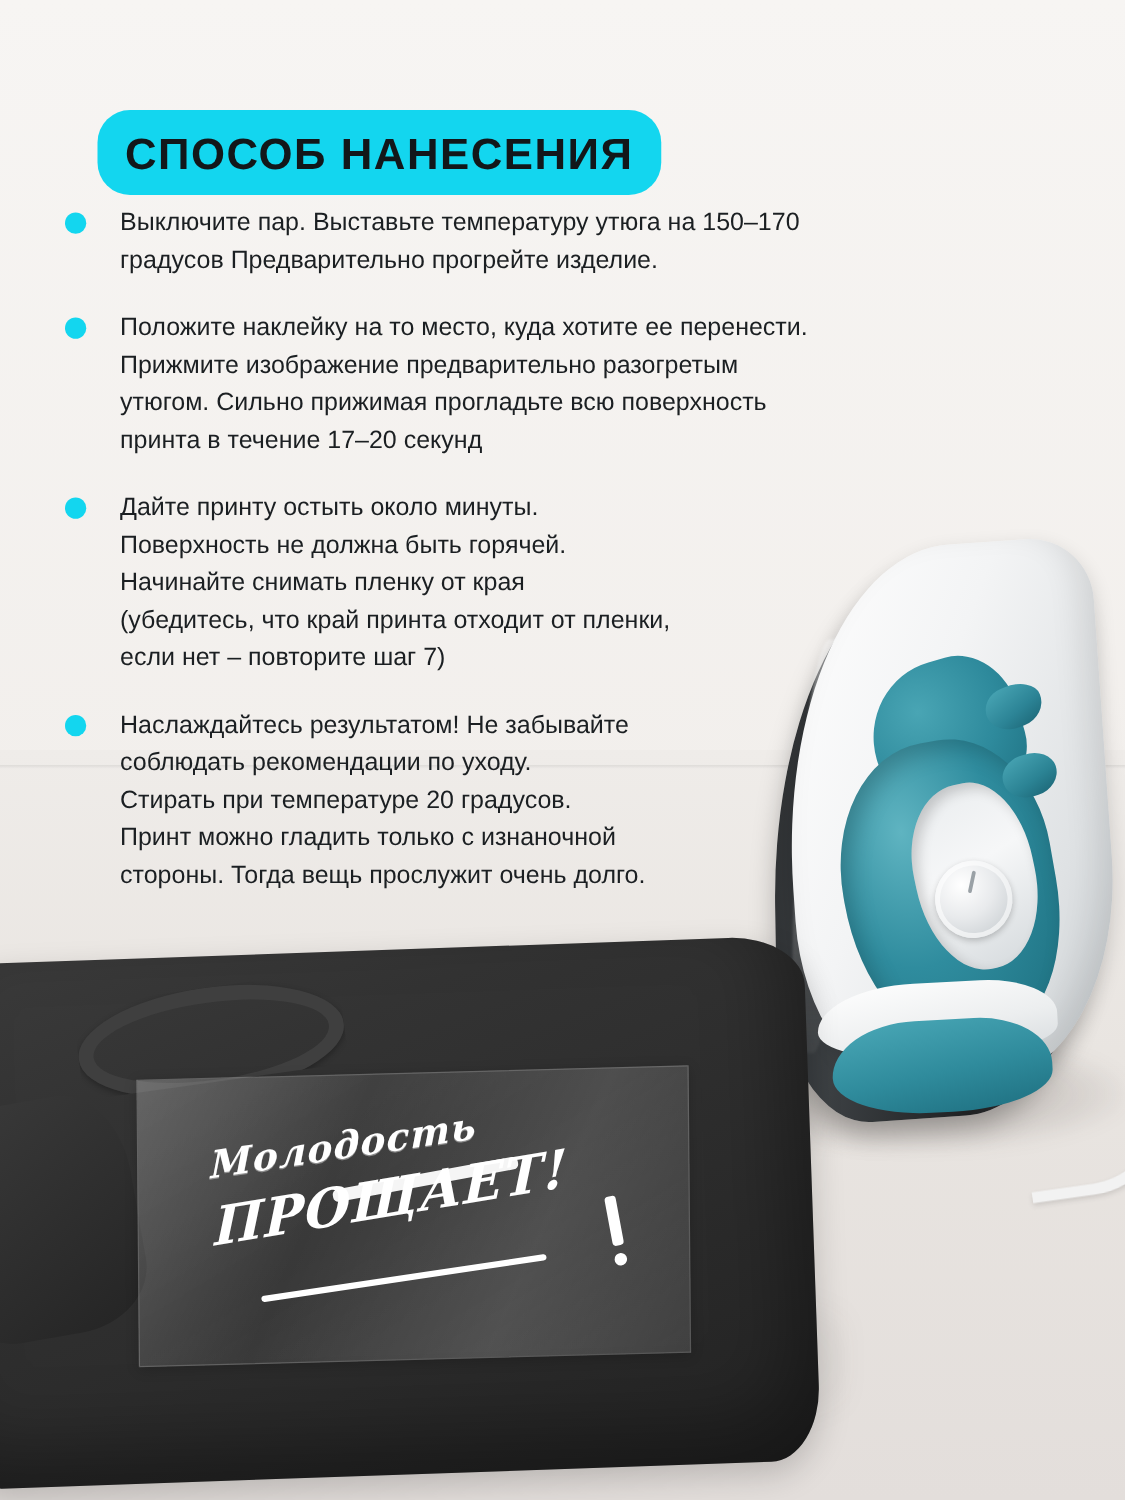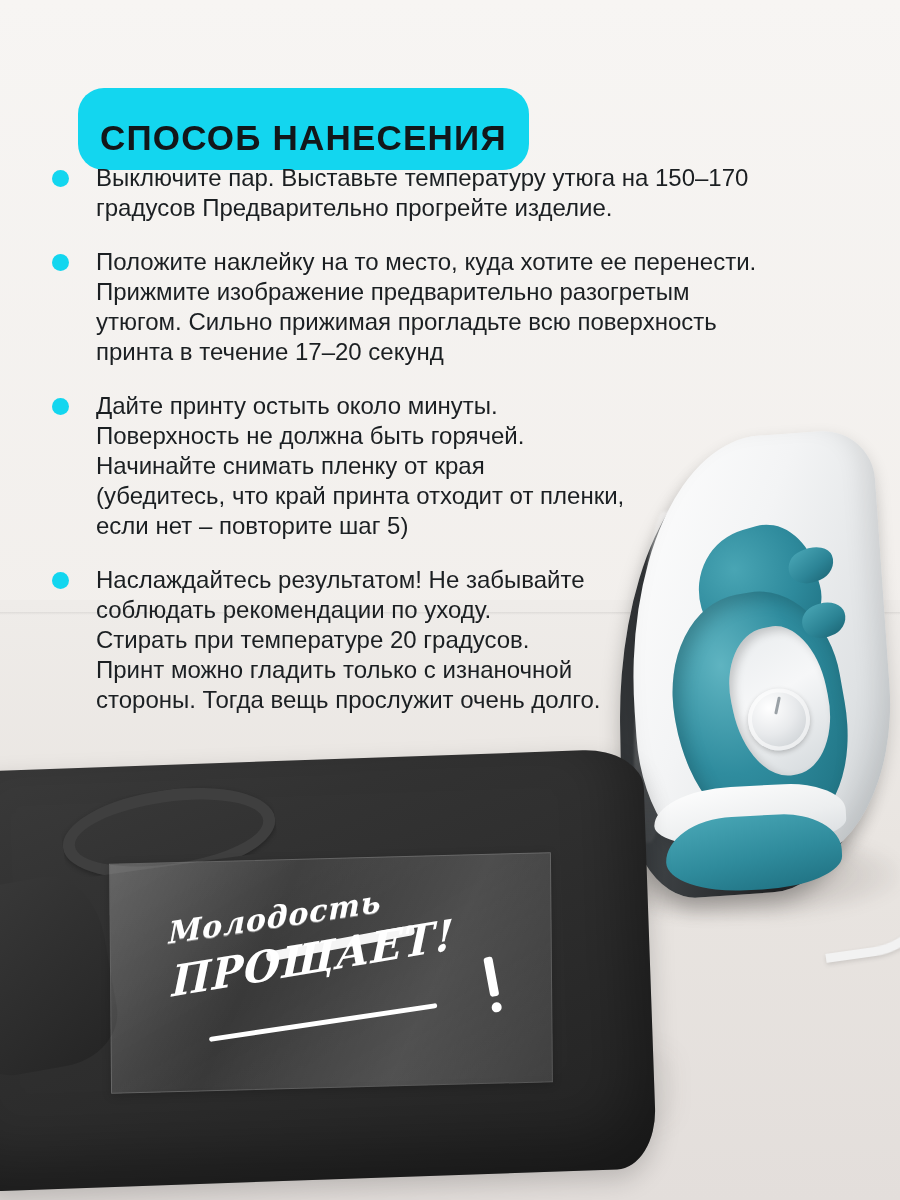--- a/index.html
+++ b/index.html
@@ -351,21 +351,21 @@
     top: 88px;
   }
   .title {
     display: inline-block;
     background: #13d6ef;
     color: #12171a;
     font-size: 35px;
     font-weight: 700;
     letter-spacing: 1.2px;
     line-height: 1;
-    padding: 32px 22px 15px 22px;
+    padding: 18px 22px 15px 22px;
     border-radius: 26px;
     white-space: nowrap;
   }
 
   .steps {
     position: absolute;
     left: 52px;
     top: 163px;
     width: 800px;
   }
@@ -379,21 +379,21 @@
     left: 0;
     top: 7px;
     width: 17px;
     height: 17px;
     border-radius: 50%;
     background: #13d6ef;
   }
   .step p {
     margin: 0;
     color: #1b1f22;
-    font-size: 24px;
+    font-size: 20px;
     line-height: 30px;
     font-weight: 400;
     white-space: pre-line;
   }
 </style>
 </head>
 <body>
 
 <div id="page">
 
@@ -457,21 +457,21 @@
 Прижмите изображение предварительно разогретым
 утюгом. Сильно прижимая прогладьте всю поверхность
 принта в течение 17–20 секунд</p>
       </div>
       <div class="step">
         <span class="bullet"></span>
         <p>Дайте принту остыть около минуты.
 Поверхность не должна быть горячей.
 Начинайте снимать пленку от края
 (убедитесь, что край принта отходит от пленки,
-если нет – повторите шаг 5)</p>
+если нет – повторите шаг 7)</p>
       </div>
       <div class="step">
         <span class="bullet"></span>
         <p>Наслаждайтесь результатом! Не забывайте
 соблюдать рекомендации по уходу.
 Стирать при температуре 20 градусов.
 Принт можно гладить только с изнаночной
 стороны. Тогда вещь прослужит очень долго.</p>
       </div>
     </div>

